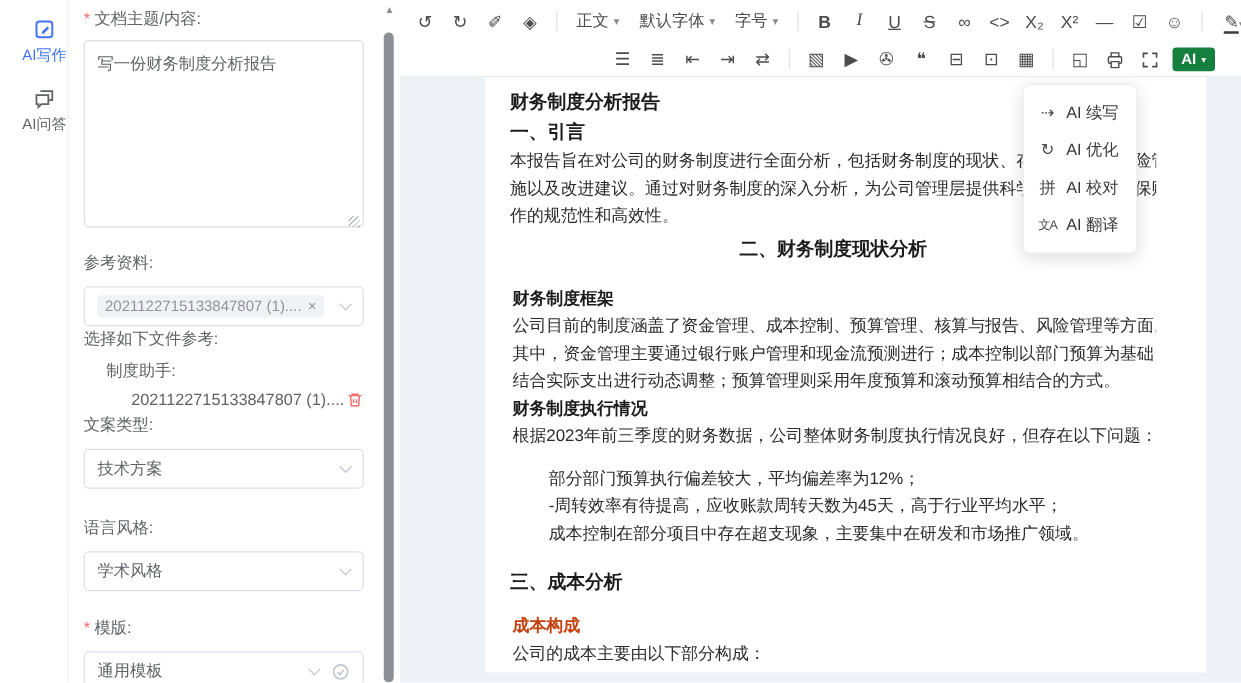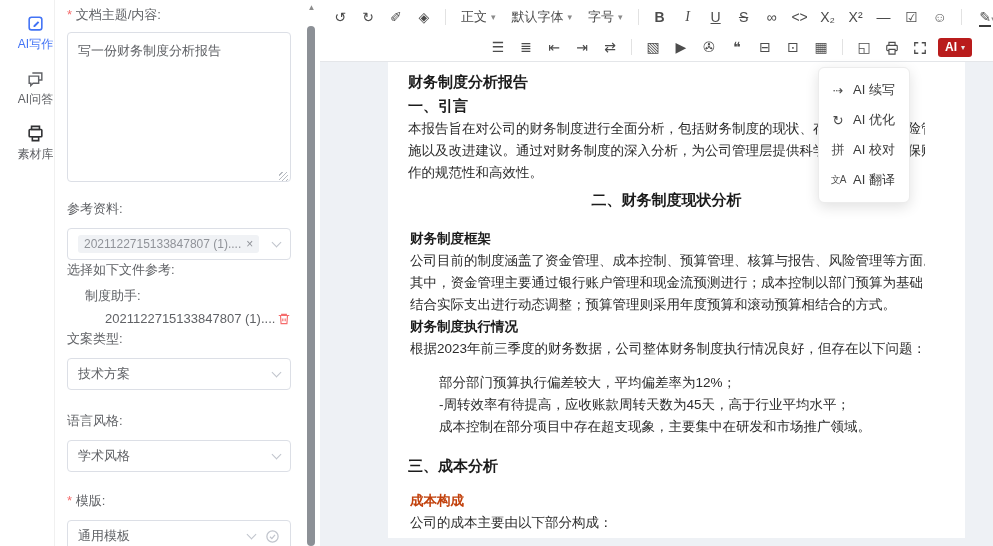--- a/index.html
+++ b/index.html
@@ -60,21 +60,21 @@
   .sep { width:1px; height:16px; background:#e2e2e2; margin:0 3px; flex:none; }
   .dd { display:flex; align-items:center; font-size:13px; color:#4c4c4c;
     cursor:pointer; gap:4px; padding:0 4px; flex:none; }
   .dd::after, .ti.caret::after { content:"▾"; font-size:9px; color:#8a8a8a; }
   .ti.caret { width:30px; }
   .ic-b { font-weight:700; }
   .ic-i { font-style:italic; font-family:"Liberation Serif","DejaVu Serif",serif; }
   .ic-u { text-decoration:underline; }
   .ic-s { text-decoration:line-through; }
   .underbar { display:inline-block; border-bottom:2px solid #3c3c3c; line-height:15px; }
-  .ai-btn { background:#b91c1c; color:#fff; border-radius:3px; height:19px;
+  .ai-btn { background:#15803d; color:#fff; border-radius:3px; height:19px;
     display:flex; align-items:center; padding:0 7px; gap:4px; font-size:12px;
     font-weight:700; cursor:pointer; flex:none; }
   .ai-btn::after { content:"▾"; font-size:8px; font-weight:400; color:#e8e8e8; }
 
   
   .canvas { position:absolute; left:0; right:0; top:62px; bottom:0; background:#eef1f5; }
   .paper { position:absolute; left:68px; width:577px; top:0; height:476px;
     background:#fff; padding:8px 40px 0 20px; cursor:text; }
   .doc-h1 { font-size:15px; font-weight:700; color:#1b1b1b; line-height:24px; }
   .doc-line { font-size:13.5px; color:#2b2b2b; line-height:22px; white-space:nowrap; overflow:hidden; }
@@ -102,28 +102,20 @@
           <path d="M9.5 14.5l5.5-5.5 1.8 1.8-5.5 5.5H9.5v-1.8z" fill="#4273f5" stroke="none"></path>
         </svg>
       <span class="nav-label">AI写作</span>
     </div>
     <div class="nav-item">
       <svg viewBox="0 0 24 24" fill="none" stroke="#606266" stroke-width="1.8">
           <path d="M8 5h12v9h-4"></path>
           <path d="M4 9h12v9H9l-3 3v-3H4z"></path>
         </svg>
       <span class="nav-label">AI问答</span>
-    </div>
-    <div class="nav-item">
-      <svg viewBox="0 0 24 24" fill="none" stroke="#303133" stroke-width="2">
-          <path d="M7 3h10v4H7z"></path>
-          <rect x="4" y="7" width="16" height="9" rx="1"></rect>
-          <path d="M8 16h8v5H8z"></path>
-        </svg>
-      <span class="nav-label">素材库</span>
     </div>
   </div>
 
   <div class="form-panel">
     <div class="f-label req">文档主题/内容:</div>
     <div class="ta-wrap">
       <textarea class="topic" style="">写一份财务制度分析报告</textarea>
       <span class="ta-resize"></span>
     </div>
 

